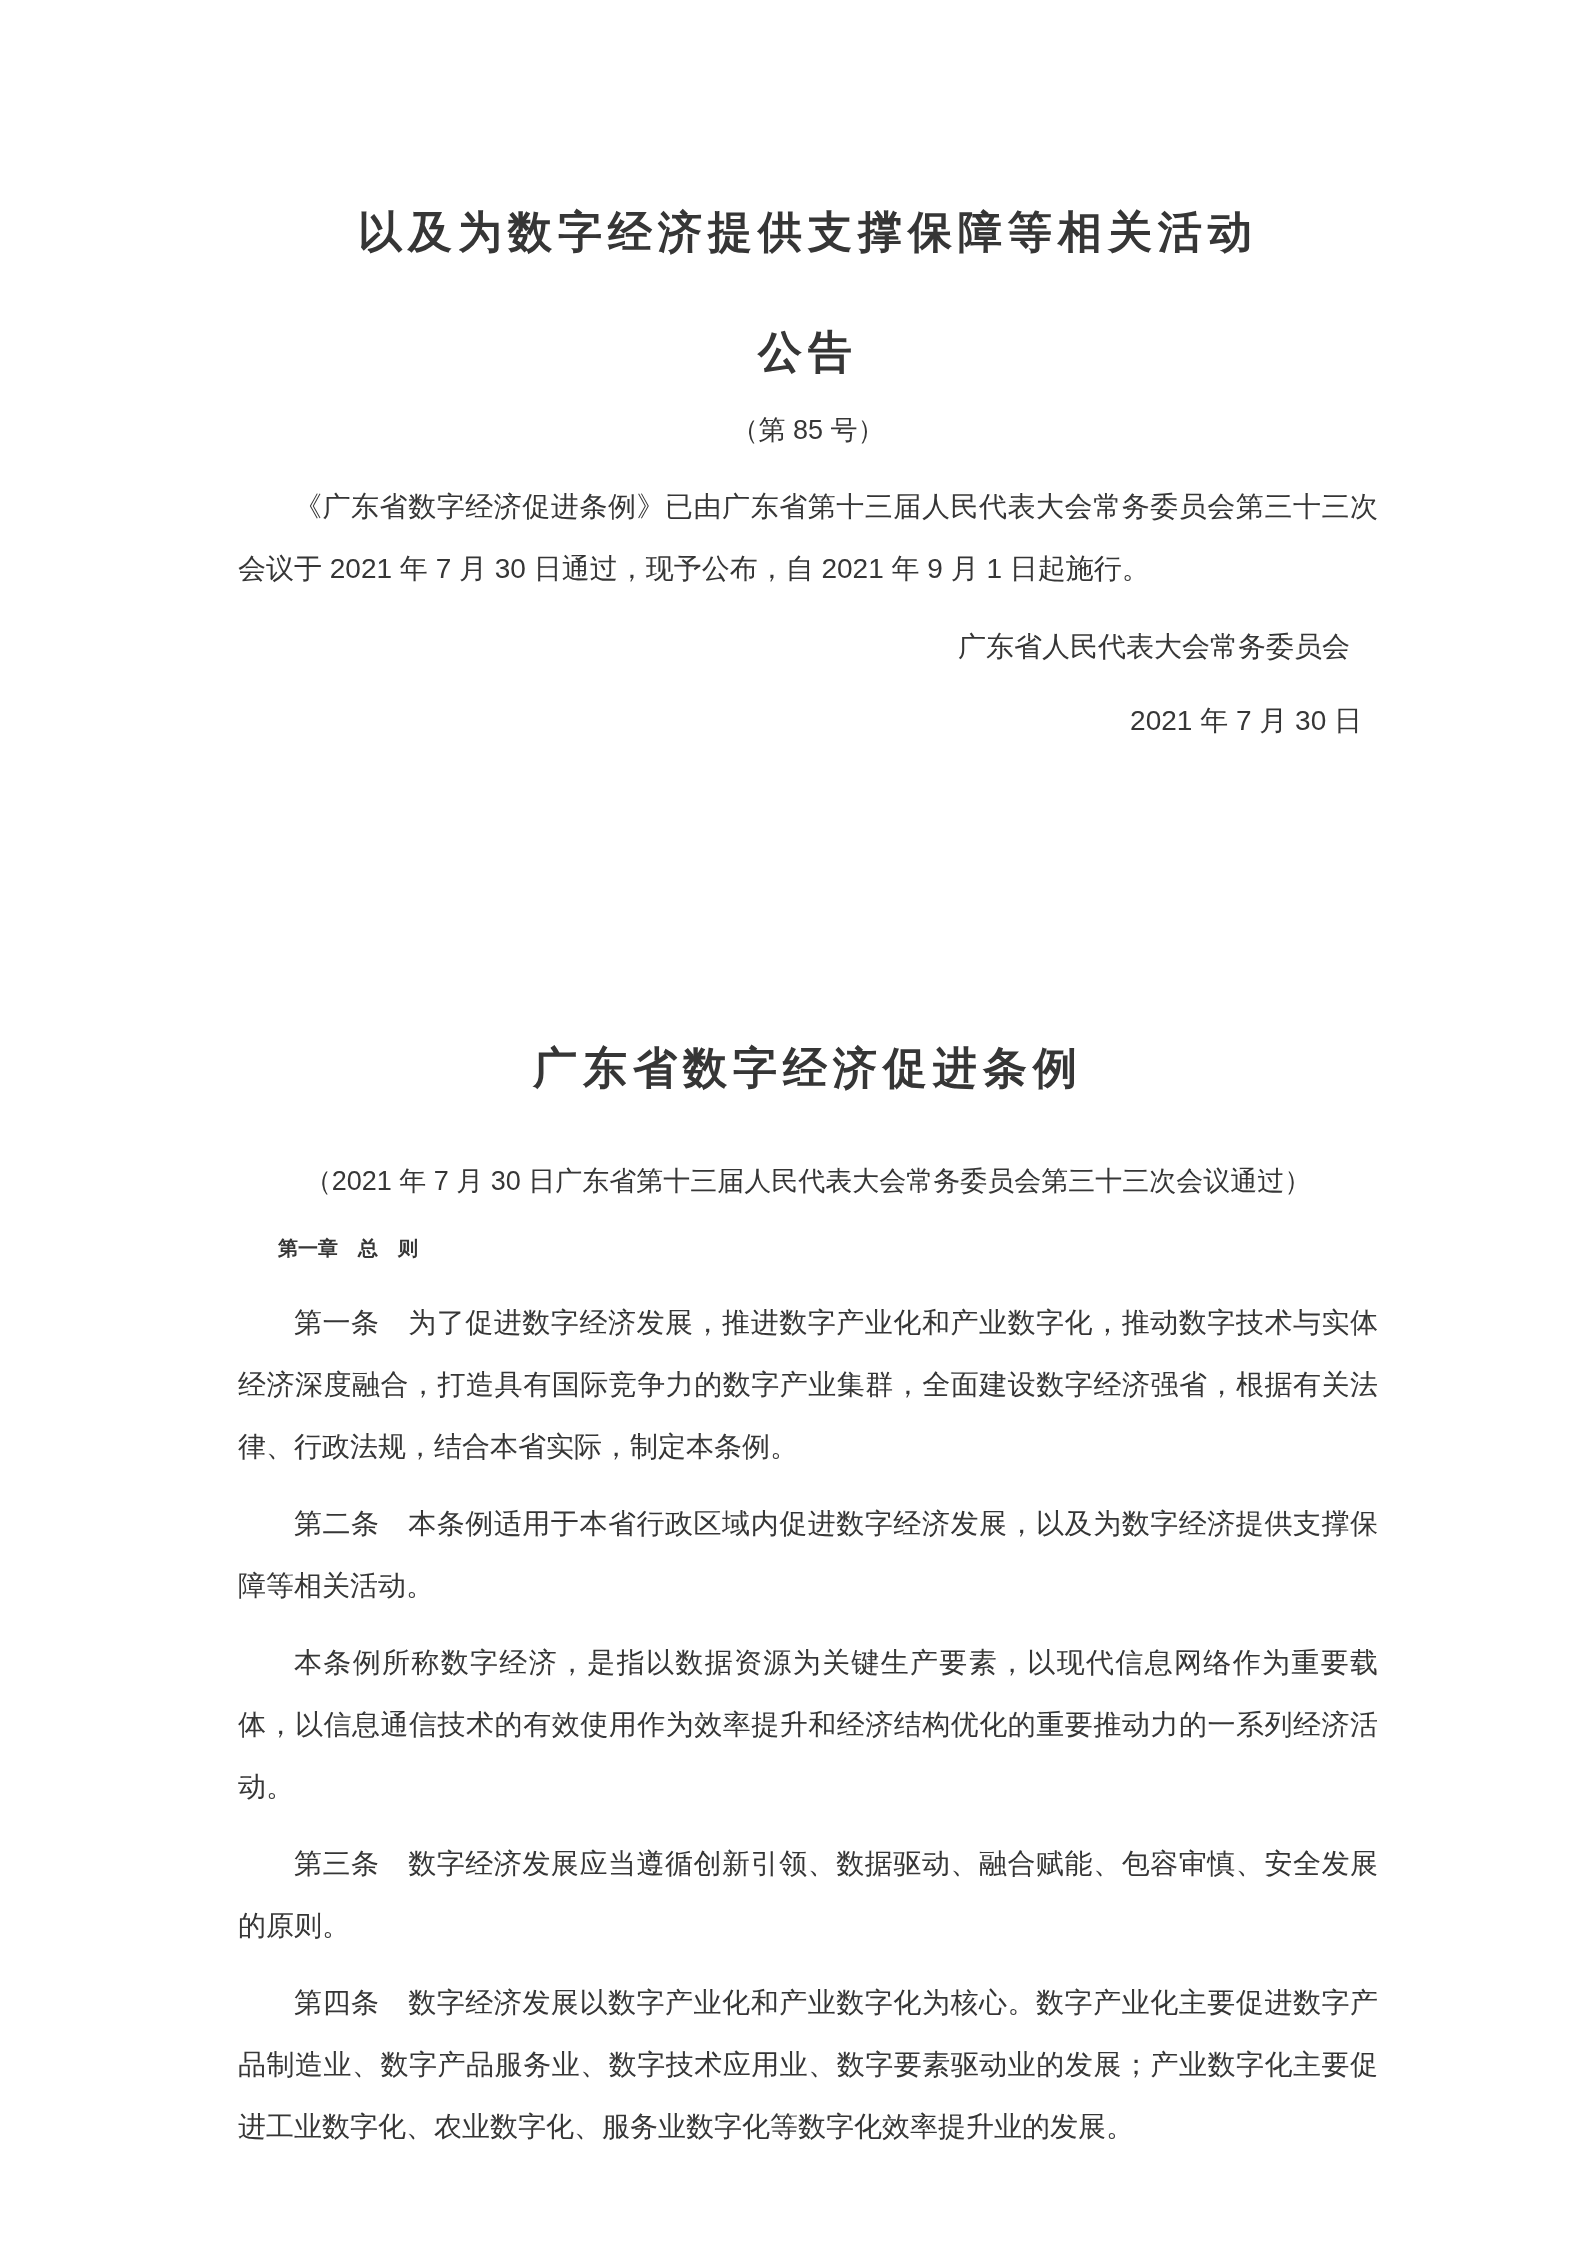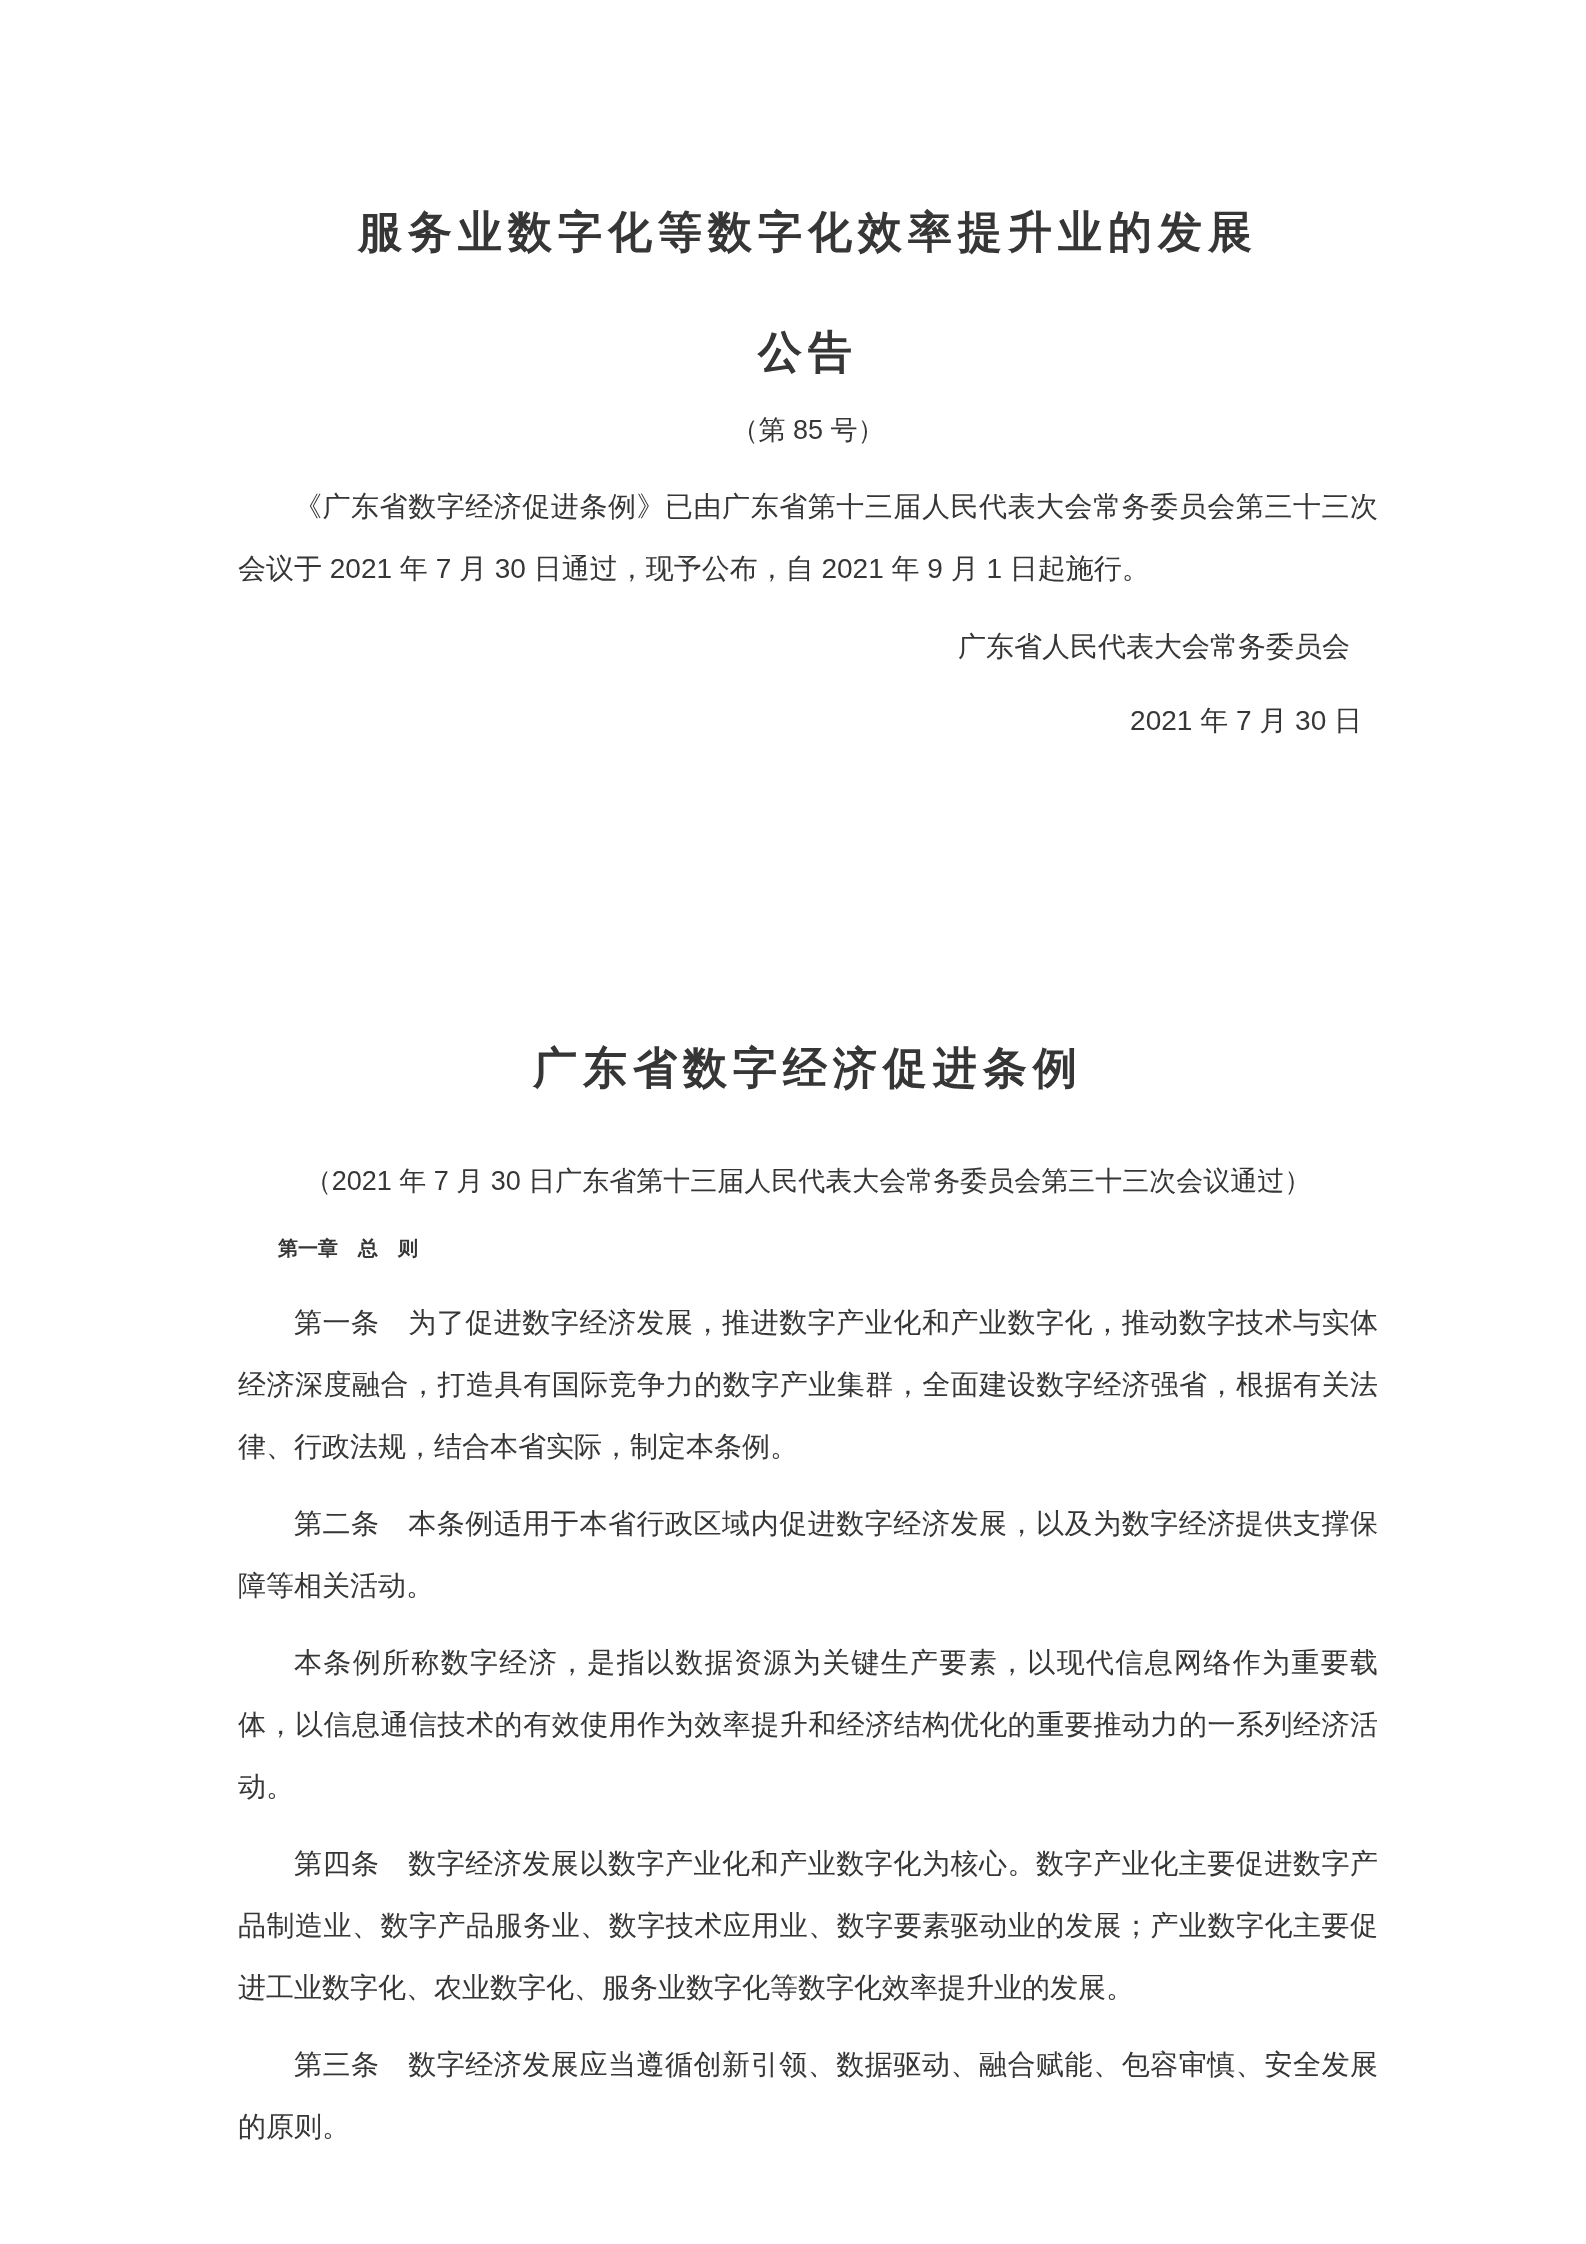--- a/index.html
+++ b/index.html
@@ -88,34 +88,34 @@
   .articles p:first-child {
     margin-top: 22px;
   }
 </style>
 </head>
 <body>
 
 <div class="page">
 
   <section>
-    <h1 class="doc-title">服务业数字化等数字化效率提升业的发展</h1>
+    <h1 class="doc-title">以及为数字经济提供支撑保障等相关活动</h1>
     <h1 class="doc-title line2">公告</h1>
     <p class="doc-number">（第 85 号）</p>
     <p class="announce-body">《广东省数字经济促进条例》已由广东省第十三届人民代表大会常务委员会第三十三次会议于 2021 年 7 月 30 日通过，现予公布，自 2021 年 9 月 1 日起施行。</p>
     <p class="signature">广东省人民代表大会常务委员会</p>
     <p class="sign-date">2021 年 7 月 30 日</p>
   </section>
 
   <section>
     <h1 class="reg-title">广东省数字经济促进条例</h1>
     <p class="reg-subtitle">（2021 年 7 月 30 日广东省第十三届人民代表大会常务委员会第三十三次会议通过）</p>
     <h2 class="chapter-heading">第一章　总　则</h2>
     <div class="articles">
       <p>第一条　为了促进数字经济发展，推进数字产业化和产业数字化，推动数字技术与实体经济深度融合，打造具有国际竞争力的数字产业集群，全面建设数字经济强省，根据有关法律、行政法规，结合本省实际，制定本条例。</p>
       <p>第二条　本条例适用于本省行政区域内促进数字经济发展，以及为数字经济提供支撑保障等相关活动。</p>
       <p>本条例所称数字经济，是指以数据资源为关键生产要素，以现代信息网络作为重要载体，以信息通信技术的有效使用作为效率提升和经济结构优化的重要推动力的一系列经济活动。</p>
+      <p>第三条　数字经济发展应当遵循创新引领、数据驱动、融合赋能、包容审慎、安全发展的原则。</p>
       <p>第四条　数字经济发展以数字产业化和产业数字化为核心。数字产业化主要促进数字产品制造业、数字产品服务业、数字技术应用业、数字要素驱动业的发展；产业数字化主要促进工业数字化、农业数字化、服务业数字化等数字化效率提升业的发展。</p>
-      <p>第三条　数字经济发展应当遵循创新引领、数据驱动、融合赋能、包容审慎、安全发展的原则。</p>
     </div>
   </section>
 
 </div>
 
 </body></html>

